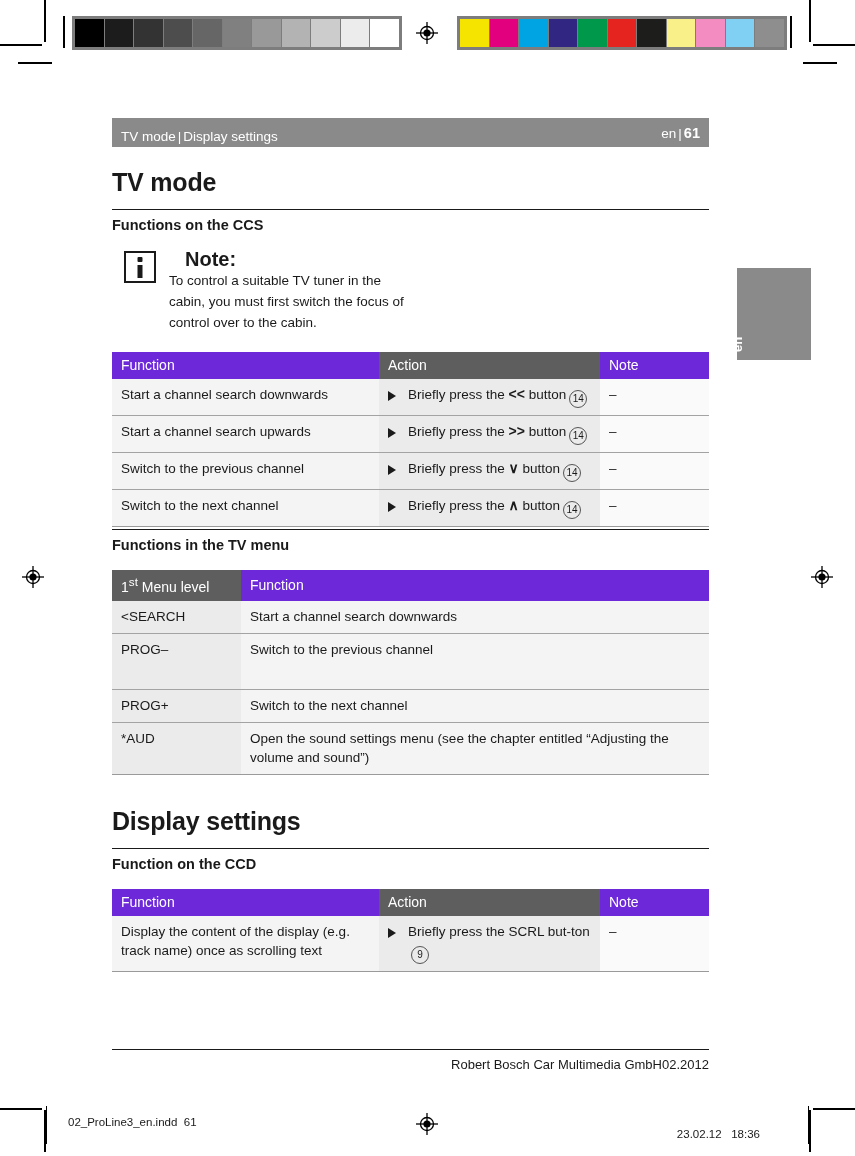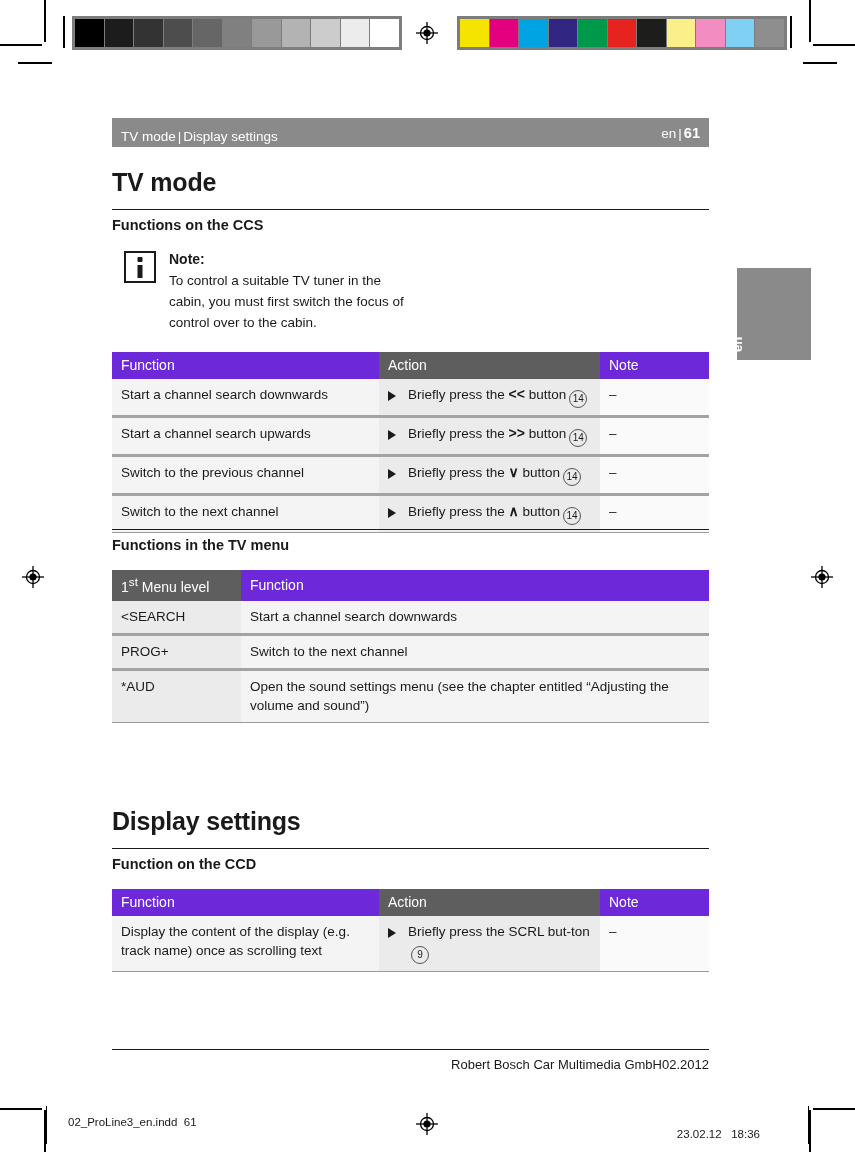--- a/index.html
+++ b/index.html
@@ -151,21 +151,21 @@
     width: 5px; height: 13px;
     background: #1a1a1a;
   }
   #note-text {
     position: absolute;
     left: 57px; top: 0;
     width: 250px;
     font-size: 13.5px;
     line-height: 21px;
   }
-  #note-text .note-h { font-weight: bold; font-size: 14px; display: block; }
+  #note-text .note-h { font-weight: bold; font-size: 20px; display: block; margin-left: 16px; }
 
   
   table.doc-table {
     position: absolute;
     left: 112px;
     width: 597px;
     border-collapse: collapse;
     font-size: 13.5px;
     table-layout: fixed;
   }
@@ -174,21 +174,21 @@
     font-weight: normal;
     text-align: left;
     padding: 5px 9px 6px 9px;
     font-size: 14px;
     vertical-align: middle;
   }
   table.doc-table td {
     padding: 6px 9px 7px 9px;
     vertical-align: top;
     line-height: 19px;
-    border-bottom: 3px solid #a3a3a3;
+    border-bottom: 1px solid #a3a3a3;
   }
   
   th.sh-light { background: #6d28d9; }
   th.sh-dark  { background: #5e5e5e; }
 
   
   td.cell-light { background: #f4f4f4; }
   td.cell-mid   { background: #ebebeb; }
   td.cell-white { background: #fafafa; }
 
@@ -429,20 +429,24 @@
         <th class="sh-dark"><span>1</span><sup>st</sup> <span>Menu level</span></th>
         <th class="sh-light">Function</th>
       </tr>
     </thead>
     <tbody>
       <tr>
         <td class="cell-mid">&lt;SEARCH</td>
         <td class="cell-light">Start a channel search downwards</td>
       </tr>
       <tr>
+        <td class="cell-mid" style="height:42px">PROG–</td>
+        <td class="cell-light" style="height:42px">Switch to the previous channel</td>
+      </tr>
+      <tr>
         <td class="cell-mid">PROG+</td>
         <td class="cell-light">Switch to the next channel</td>
       </tr>
       <tr>
         <td class="cell-mid">*AUD</td>
         <td class="cell-light">Open the sound settings menu (see the chapter entitled “Adjusting the volume and sound”)</td>
       </tr>
     </tbody>
   </table>
 

